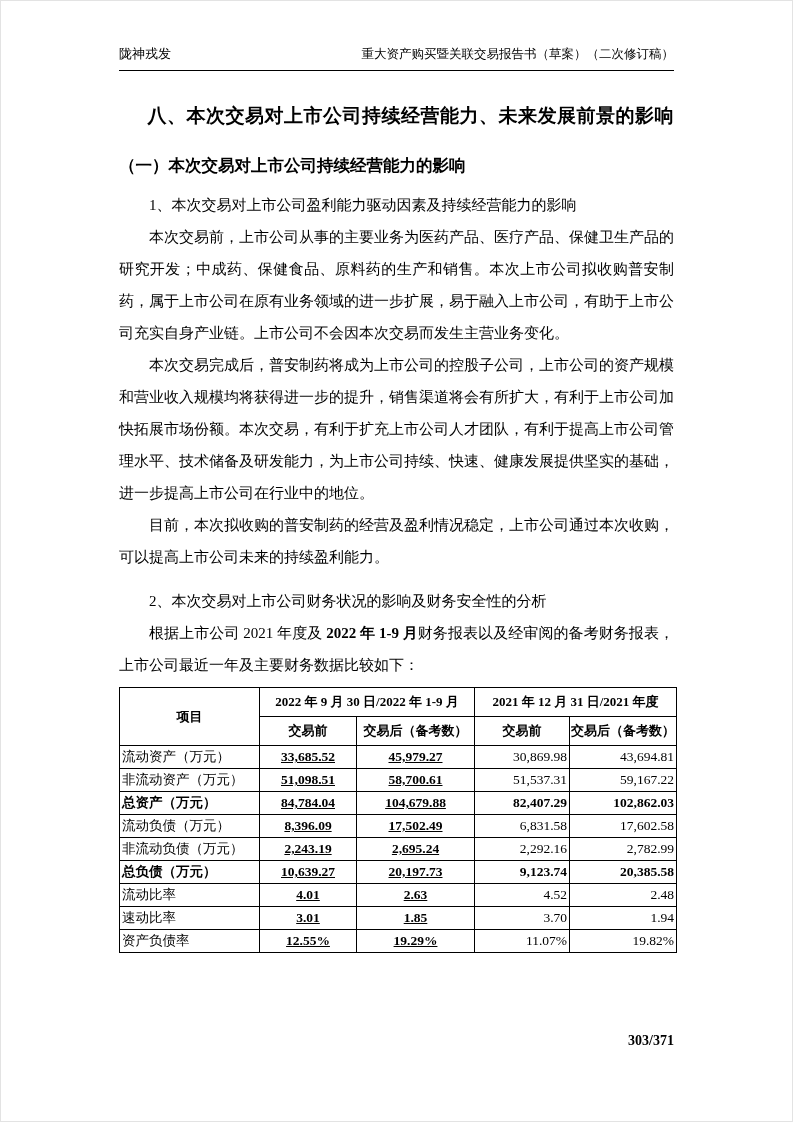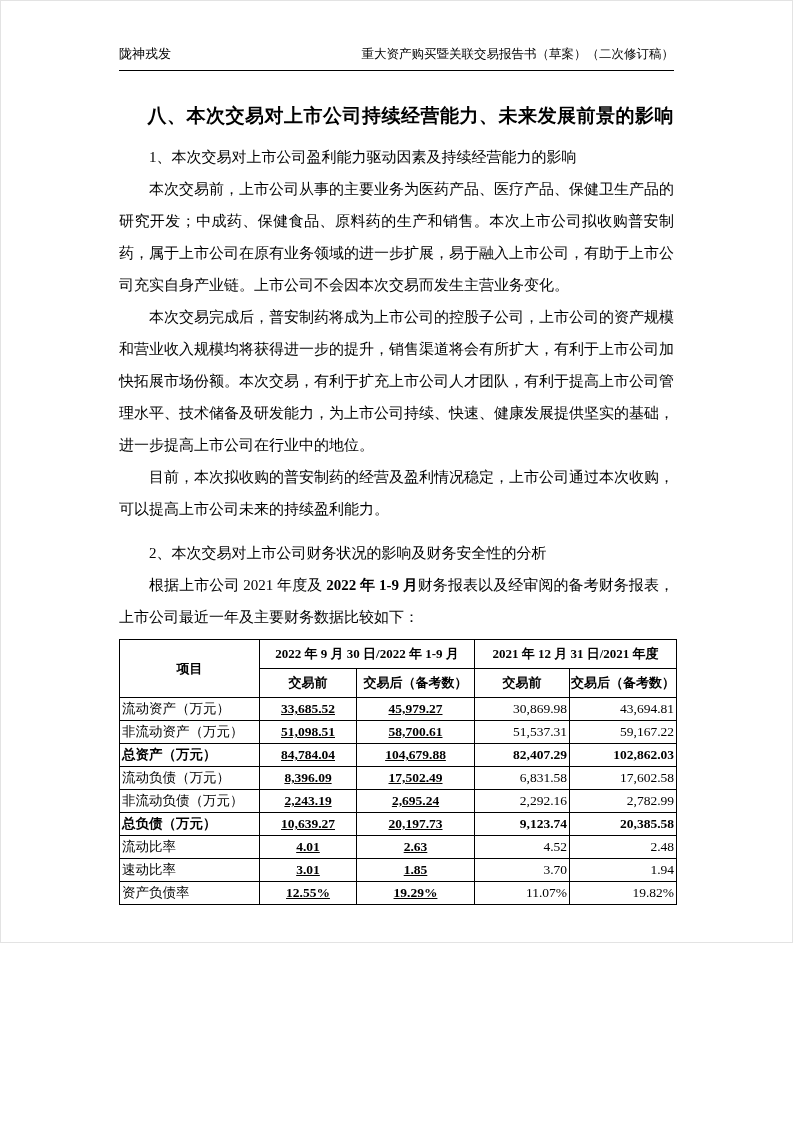--- a/index.html
+++ b/index.html
@@ -1,20 +1,20 @@
 <!DOCTYPE html>
 <html lang="zh"><head>
 <meta charset="utf-8">
 <style>
   * { margin:0; padding:0; box-sizing:border-box; }
   html,body { background:#ffffff; }
   body { font-family:"Liberation Serif","DejaVu Serif",serif; color:#000; }
   .page {
     position:relative;
-    width:793px; height:943px;
+    width:793px; height:1122px;
     margin:0 auto;
     background:#fff;
     border:1px solid #e3e3e3;
     padding:44px 118px 16px 118px;
     overflow:hidden;
   }
   
   .doc-header {
     display:flex; justify-content:space-between; align-items:flex-end;
     font-size:13px; line-height:18px;
@@ -77,20 +77,21 @@
 
 <div class="page">
 
   <header class="doc-header">
     <span class="hdr-left">陇神戎发</span>
     <span class="hdr-right">重大资产购买暨关联交易报告书（草案）（二次修订稿）</span>
   </header>
 
   <h1 class="main-title">八、本次交易对上市公司持续经营能力、未来发展前景的影响</h1>
 
+  <h2 class="section-heading">（一）本次交易对上市公司持续经营能力的影响</h2>
 
   <p class="body item-heading">1、本次交易对上市公司盈利能力驱动因素及持续经营能力的影响</p>
 
   <p class="body">本次交易前，上市公司从事的主要业务为医药产品、医疗产品、保健卫生产品的研究开发；中成药、保健食品、原料药的生产和销售。本次上市公司拟收购普安制药，属于上市公司在原有业务领域的进一步扩展，易于融入上市公司，有助于上市公司充实自身产业链。上市公司不会因本次交易而发生主营业务变化。</p>
 
   <p class="body">本次交易完成后，普安制药将成为上市公司的控股子公司，上市公司的资产规模和营业收入规模均将获得进一步的提升，销售渠道将会有所扩大，有利于上市公司加快拓展市场份额。本次交易，有利于扩充上市公司人才团队，有利于提高上市公司管理水平、技术储备及研发能力，为上市公司持续、快速、健康发展提供坚实的基础，进一步提高上市公司在行业中的地位。</p>
 
   <p class="body">目前，本次拟收购的普安制药的经营及盈利情况稳定，上市公司通过本次收购，可以提高上市公司未来的持续盈利能力。</p>
 
   <p class="body item-heading">2、本次交易对上市公司财务状况的影响及财务安全性的分析</p>

